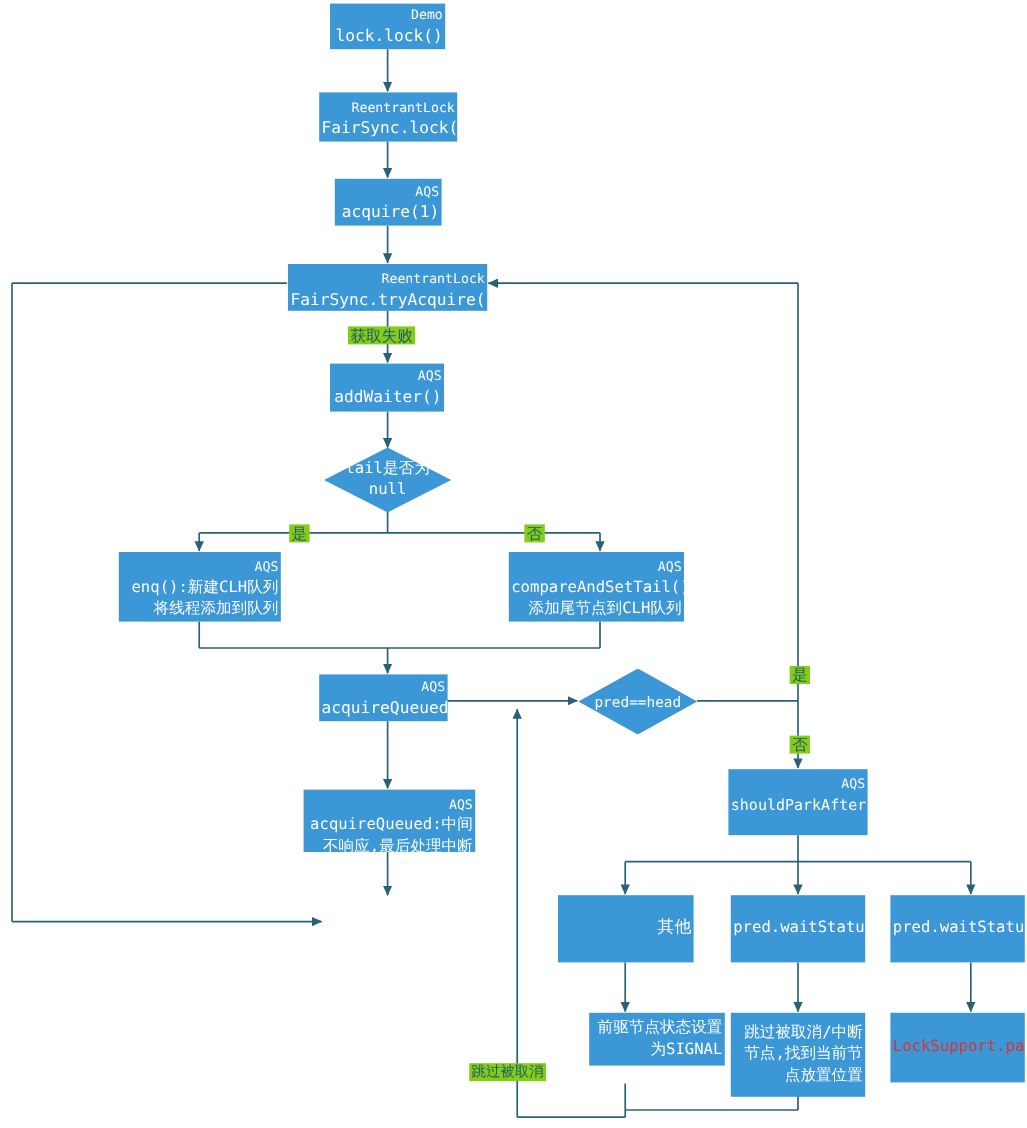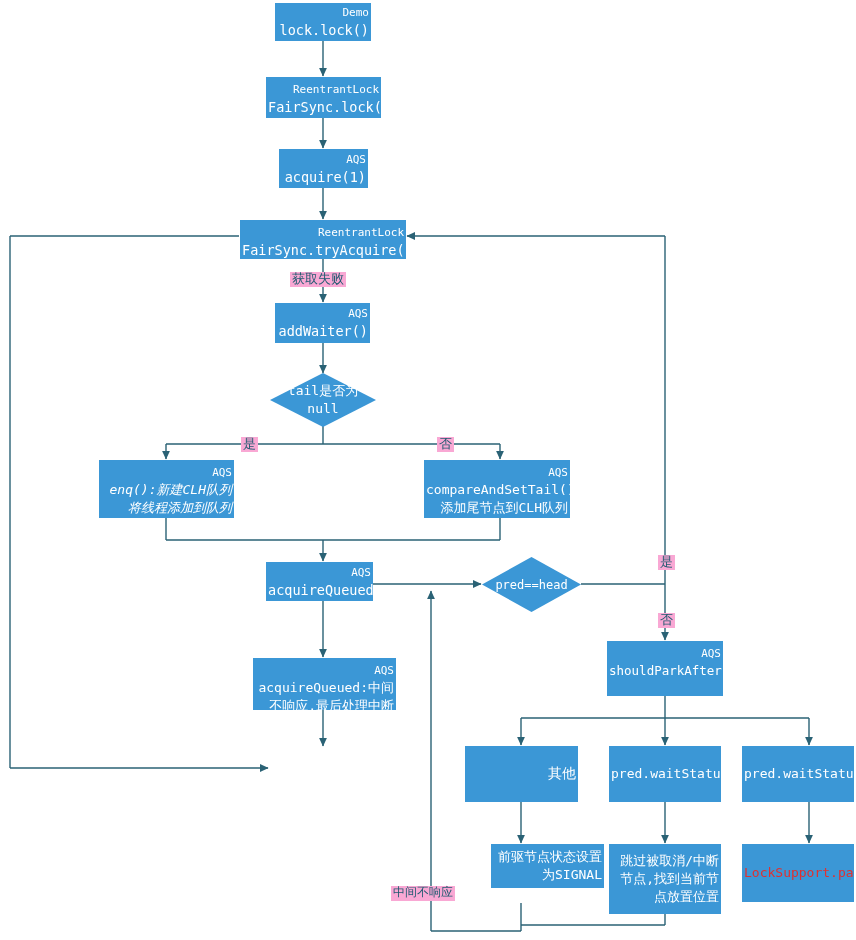--- a/index.html
+++ b/index.html
@@ -86,22 +86,22 @@
     text-align: center;
     font-size: 13px;
     line-height: 18px;
     font-family: "DejaVu Sans Mono", "Liberation Mono", monospace;
   }
   .edge-label {
     position: absolute;
     color: #1f5a70;
     font-size: 13px;
     line-height: 15px;
-    font-family: Liberation Mono, monospace;
-    background: #f9a8d4;
+    font-family: Liberation Serif, serif;
+    background: #84cc16;
     padding: 0 2px;
     white-space: nowrap;
   }
 </style>
 </head>
 <body>
 
 <div id="canvas">
 
   <svg id="edges" viewBox="0 0 856 940">
@@ -206,21 +206,21 @@
   </div>
 
   <div class="diamond" style="left:270px; top:373px; width:106px; height:54px;">
     <div class="dshape"></div>
     <div class="dlabel" style="max-width:74px;">tail是否为null</div>
   </div>
 
   <div class="node topalign" style="left:99px; top:460px; width:135px; height:58px;">
     <div class="inner">
       <span class="hdr">AQS</span>
-      <span class="bdy" style="font-size:13px; line-height:18px;font-style:italic;">enq():新建CLH队列将线程添加到队列</span>
+      <span class="bdy" style="font-size:13px; line-height:18px;">enq():新建CLH队列将线程添加到队列</span>
     </div>
   </div>
 
   <div class="node topalign" style="left:424px; top:460px; width:146px; height:58px;">
     <div class="inner">
       <span class="hdr">AQS</span>
       <span class="bdy" style="font-size:13px; line-height:18px;">compareAndSetTail():添加尾节点到CLH队列</span>
     </div>
   </div>
 
@@ -244,21 +244,21 @@
   </div>
 
   <div class="node topalign" style="left:607px; top:641px; width:116px; height:55px;">
     <div class="inner">
       <span class="hdr">AQS</span>
       <span class="bdy" style="font-size:12.5px; line-height:17px;">shouldParkAfterFailedAcquire</span>
     </div>
   </div>
 
 
-  <div class="node" style="left:465px; top:746px; width:113px; height:56px;">
+  <div class="node" style="left:465px; top:746px; width:113px; height:56px;font-family:Liberation Mono, monospace;">
     <div class="inner">
       <span style="font-size:14px;">其他</span>
     </div>
   </div>
 
   <div class="node" style="left:609px; top:746px; width:112px; height:56px;">
     <div class="inner">
       <span style="font-size:13px; line-height:18px;">pred.waitStatus&gt;0</span>
     </div>
   </div>
@@ -285,15 +285,15 @@
     <div class="inner">
       <span style="font-size:13px; line-height:18px;">LockSupport.park(this)</span>
     </div>
   </div>
 
   <div class="edge-label" style="left:290px; top:272px;">获取失败</div>
   <div class="edge-label" style="left:241px; top:437px;">是</div>
   <div class="edge-label" style="left:437px; top:437px;">否</div>
   <div class="edge-label" style="left:658px; top:555px;">是</div>
   <div class="edge-label" style="left:658px; top:613px;">否</div>
-  <div class="edge-label" style="left:391px; top:886px; font-size:12px;">中间不响应</div>
+  <div class="edge-label" style="left:391px; top:886px; font-size:12px;">跳过被取消</div>
 
 </div>
 
 </body></html>

